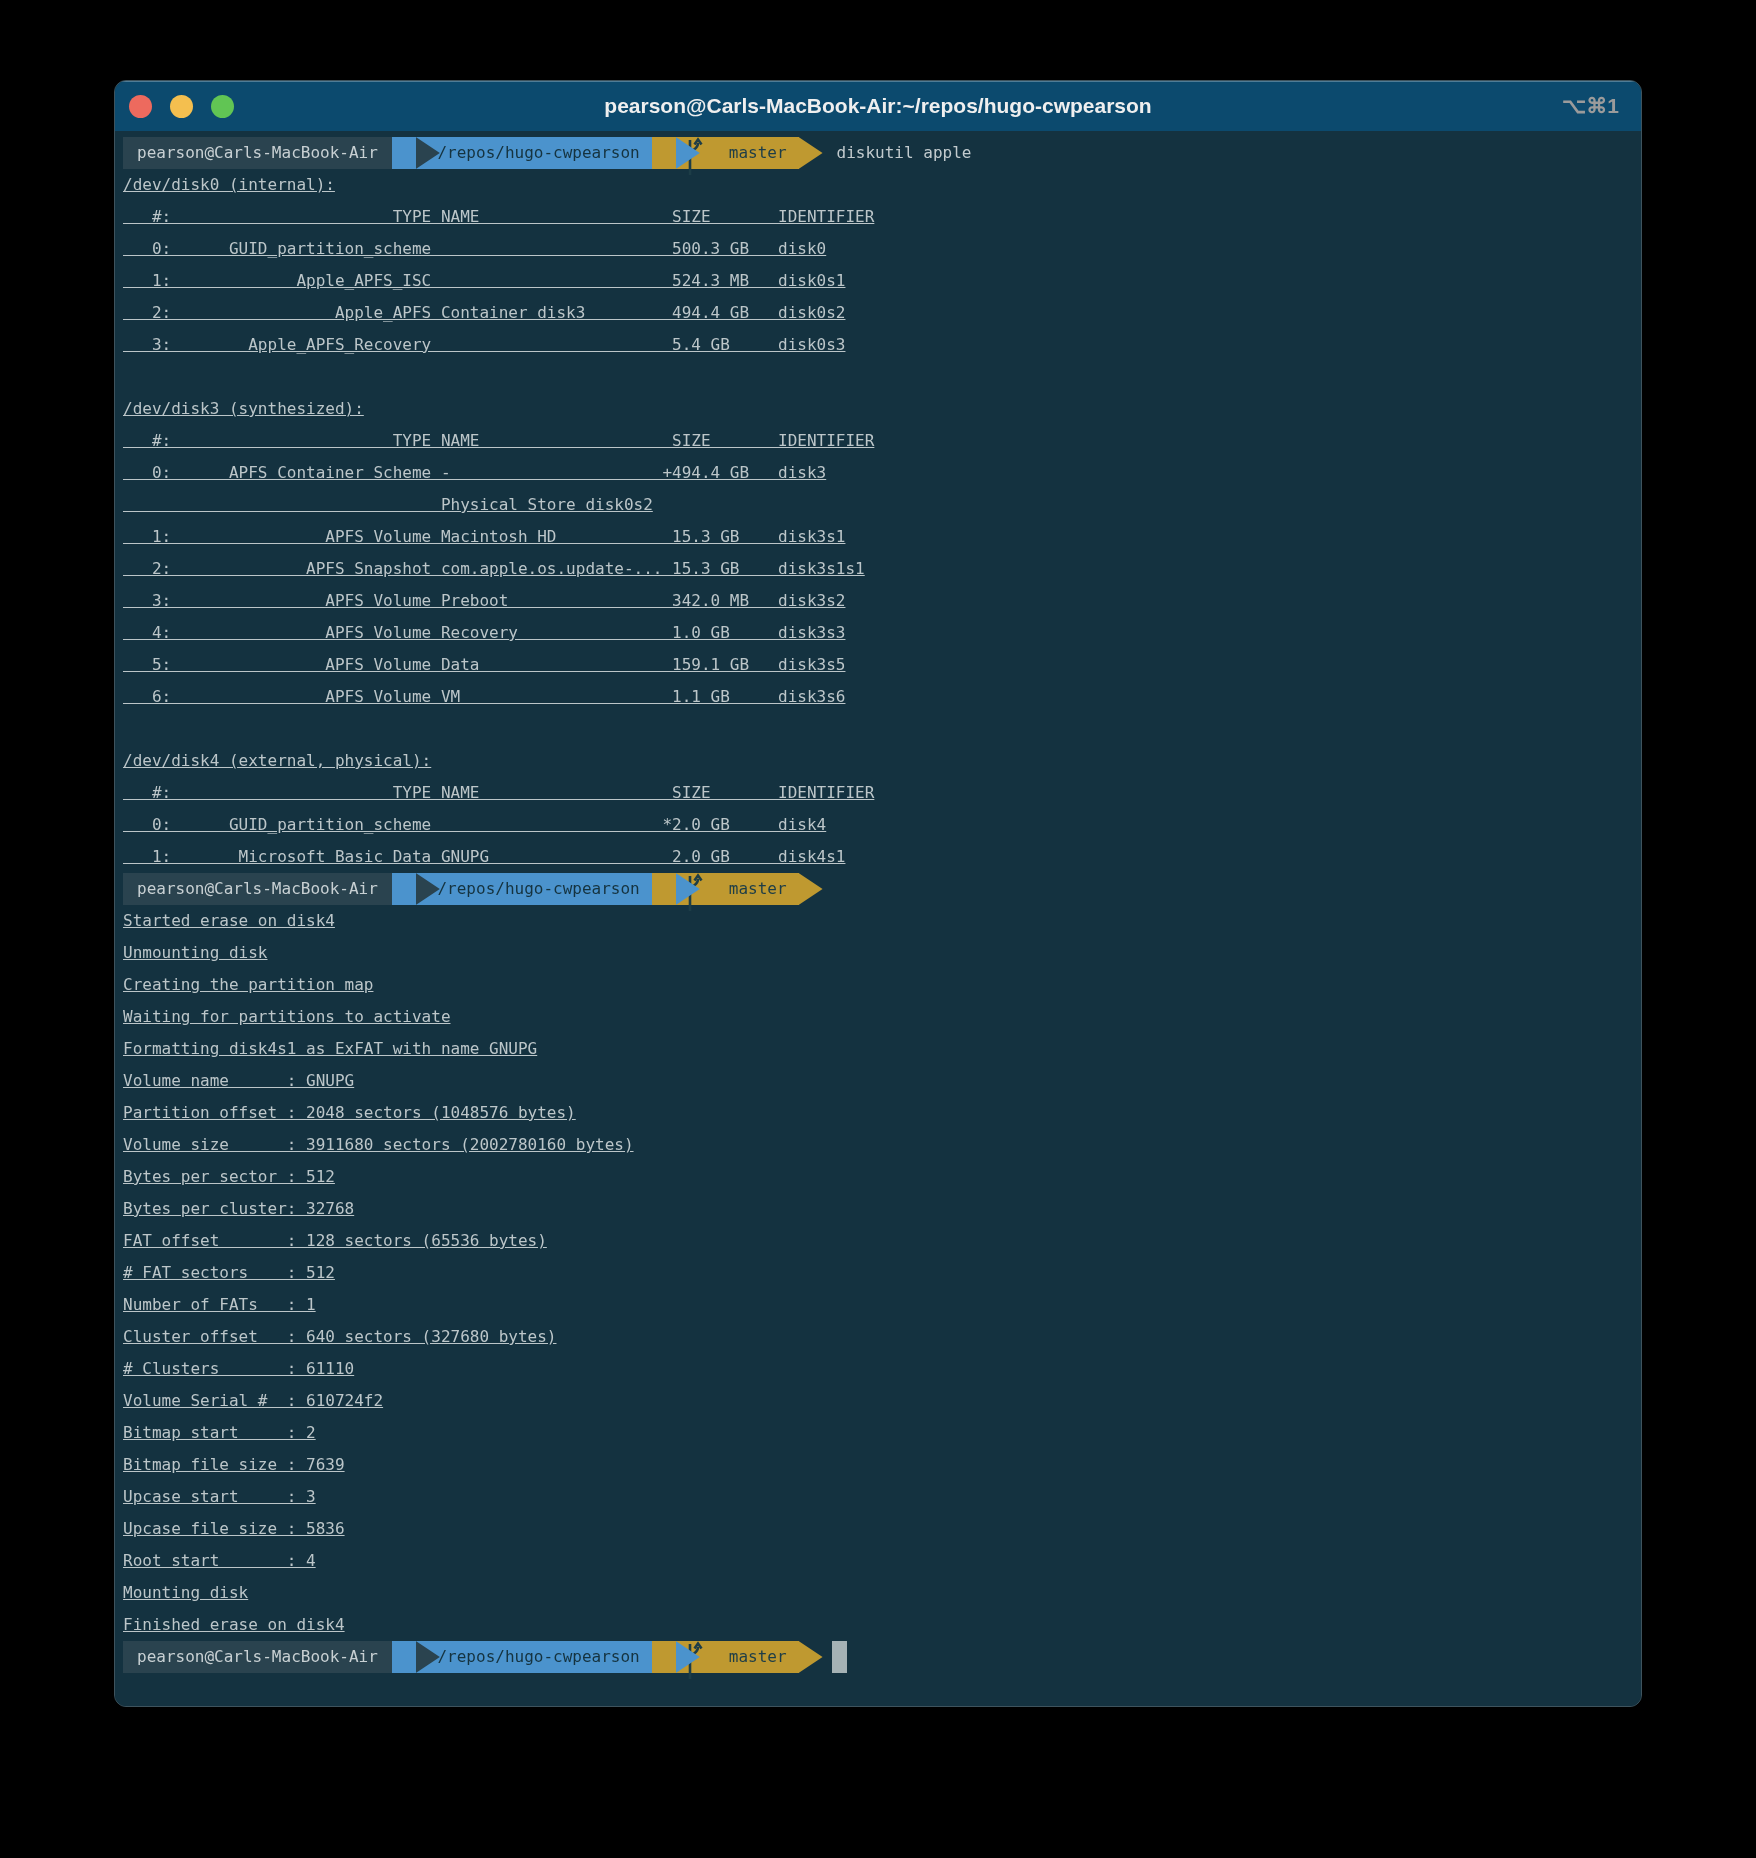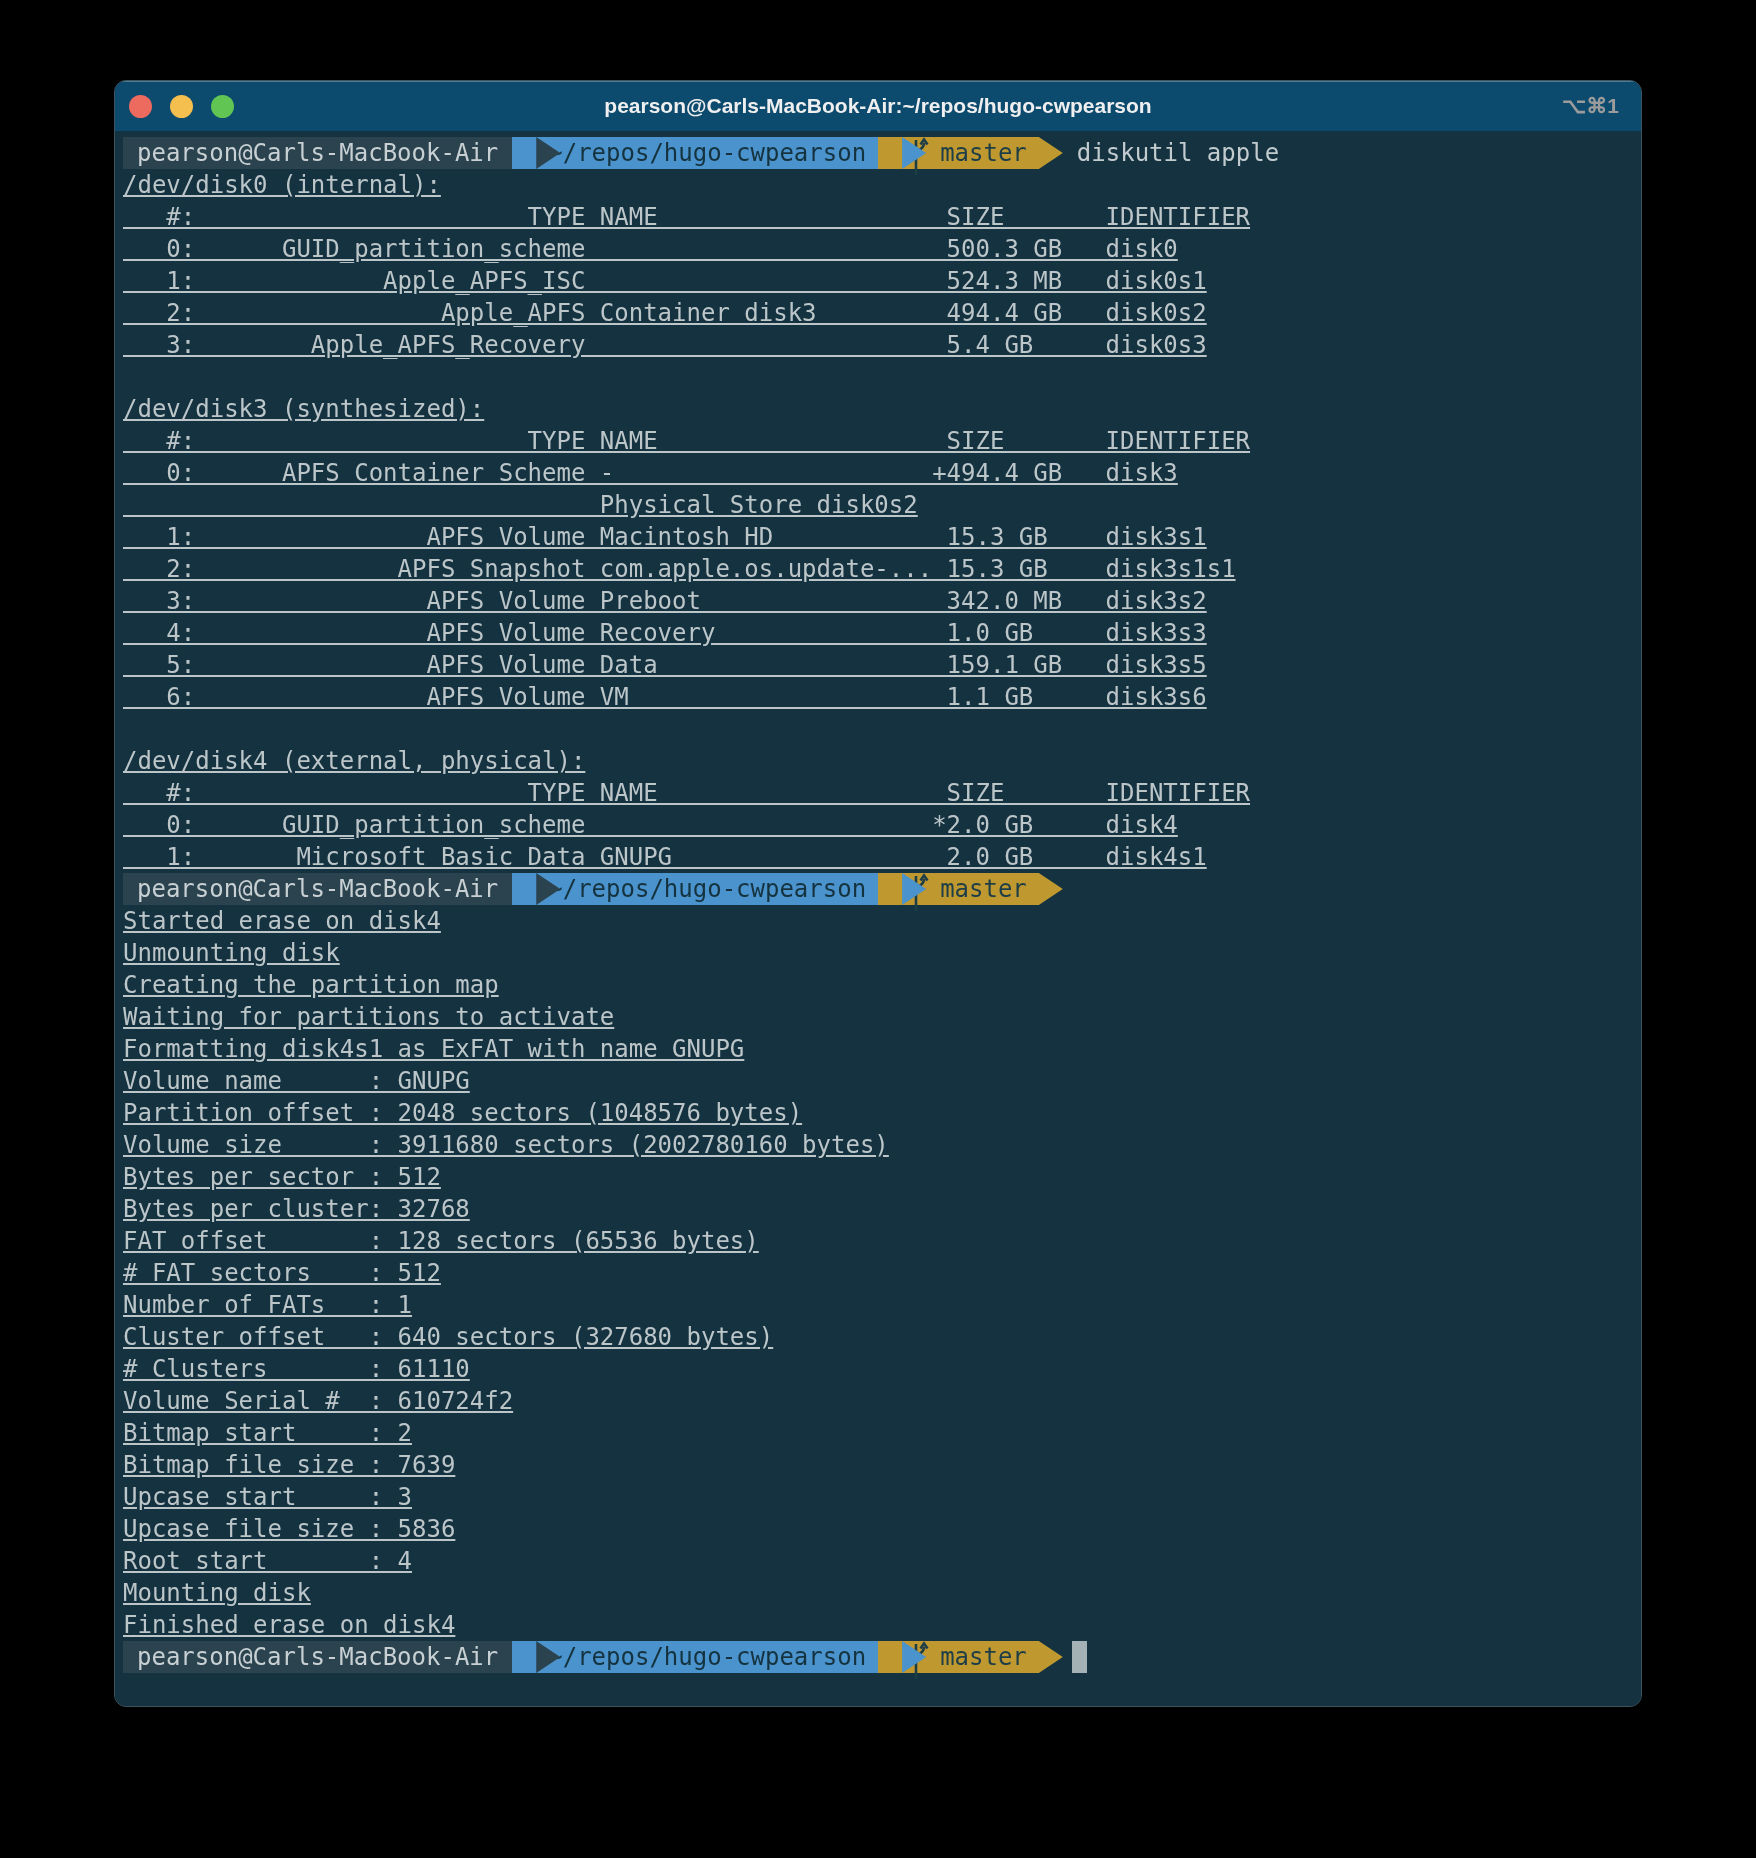--- a/index.html
+++ b/index.html
@@ -31,30 +31,30 @@
     font-family: "Liberation Sans", sans-serif; font-weight: bold;
     font-size: 21px; color: #efefef; pointer-events: none;
   }
   .titlebar .shortcut {
     position: absolute; right: 22px; top: 0; line-height: 50px;
     font-family: "Liberation Sans", sans-serif; font-weight: bold;
     font-size: 21px; color: #9b9b9b;
   }
   .terminal {
     position: relative; height: 1577px; padding: 6px 8px 0 8px;
-    font-size: 24px; line-height: 32px; color: #bcc6c9;
+    font-size: 16px; line-height: 32px; color: #bcc6c9;
     background: #143240;
   }
   pre.block { margin: 0; font: inherit; white-space: pre; color: #bcc6c9; text-decoration: underline; }
   
   .prompt-row { display: flex; height: 32px; align-items: stretch; overflow: visible; }
   .seg { display: flex; align-items: center; white-space: pre; }
   .seg.host   { background: #2a434f; color: #c8d0d3; padding: 0 14px 0 14px; }
   .seg.path   { background: #4b93cd; color: #15333f; padding: 0 12px; }
-  .seg.branch { background: #bf9930; color: #1d3d47; padding: 0 12px 0 8px; gap: 10px; overflow: visible; }
+  .seg.branch { background: #bf9930; color: #1d3d47; padding: 0 12px 0 8px; gap: 25px; overflow: visible; }
   .arrow { width: 24px; height: 32px; flex: 0 0 24px;
            clip-path: polygon(0 0, 100% 50%, 0 100%, 0 0); }
   .arrow.a-host   { background: #2a434f; margin-right: -24px; position: relative; z-index: 2; }
   .arrow.a-path   { background: #4b93cd; margin-right: -24px; position: relative; z-index: 2; }
   .arrow.a-branch { background: #bf9930; }
   .on-path   { background: #4b93cd; width: 24px; flex: 0 0 24px; }
   .on-branch { background: #bf9930; width: 24px; flex: 0 0 24px; }
   .cmd { padding-left: 14px; white-space: pre; color: #c2cbce; }
   .branch-icon-svg { overflow: visible; display: block; }
   .cursor { width: 15px; height: 32px; background: #a5b2b5; margin-left: 9px; }

